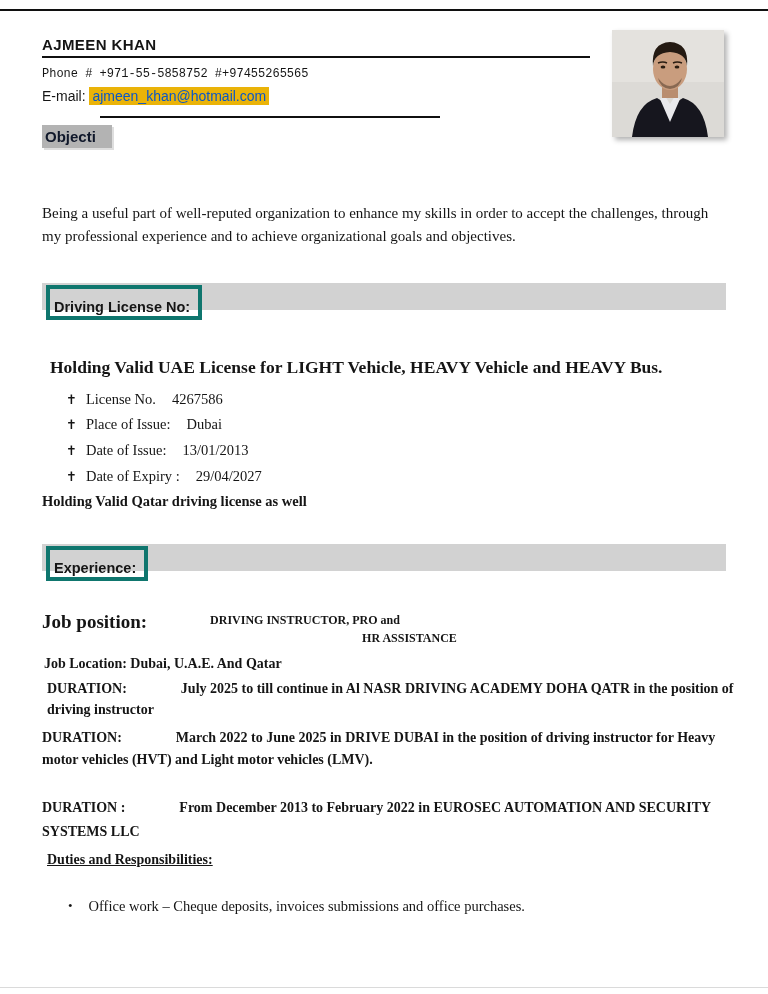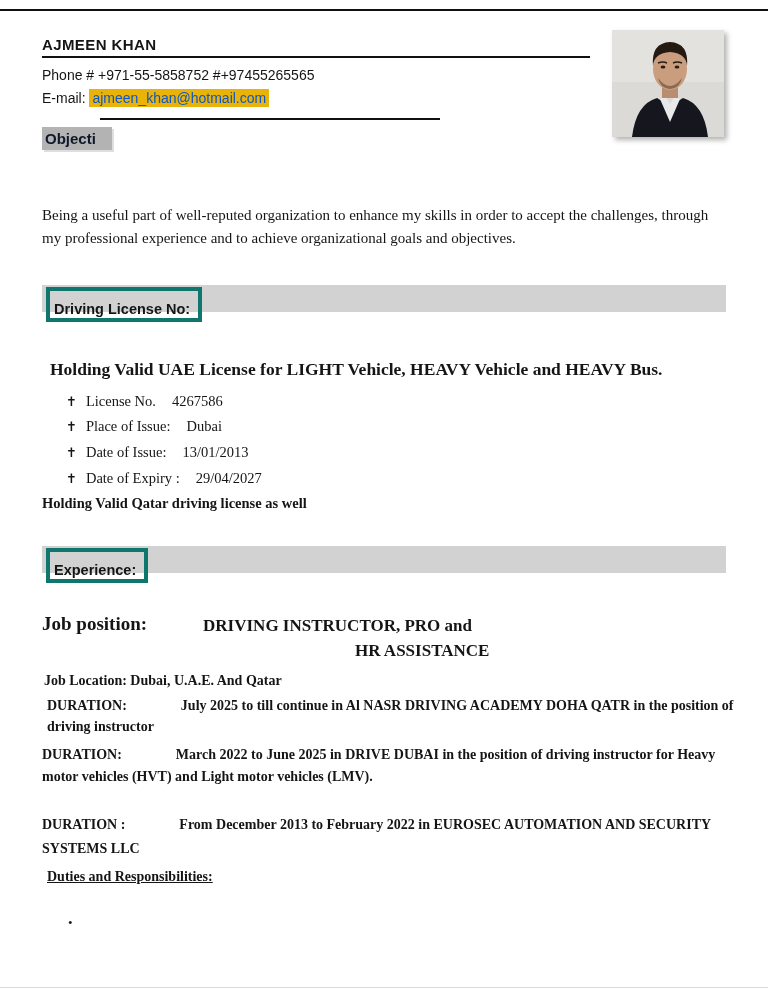--- a/index.html
+++ b/index.html
@@ -5,21 +5,21 @@
   html,body{margin:0;padding:0;background:#ffffff;}
   .page{position:relative;width:768px;height:994px;background:#ffffff;overflow:hidden;
         font-family:"Liberation Serif",serif;color:#151515;}
   .top-rule{position:absolute;top:9px;left:0;width:768px;height:2px;background:#101010;}
   .bottom-rule{position:absolute;bottom:6px;left:0;width:768px;height:1px;background:#dadada;}
   .content{position:absolute;top:0;left:0;width:768px;box-sizing:border-box;padding:0 42px;}
 
   
   .name-row{margin-top:36px;width:548px;border-bottom:2px solid #101010;padding-bottom:2px;}
   .name{font-family:"Liberation Sans",sans-serif;font-weight:bold;font-size:15px;letter-spacing:.4px;}
-  .phone{margin-top:9px;font-family:Liberation Sans, sans-serif;font-size:14px;}
+  .phone{margin-top:9px;font-family:Liberation Mono, monospace;font-size:12px;}
   .email-line{margin-top:7px;font-family:"Liberation Sans",sans-serif;font-size:14px;}
   .email-link{color:#0b57c7;background:#eab308;padding:1px 3px;cursor:pointer;}
   .mid-rule{margin:12px 0 0 58px;width:340px;border-bottom:2px solid #101010;}
   .objective-box{display:inline-block;margin-top:7px;background:#b3b3b3;color:#0f172a;
         font-family:"Liberation Sans",sans-serif;font-weight:bold;font-size:15px;
         padding:3px 16px 3px 3px;box-shadow:2px 2px 0 #dedede;}
 
   .photo{position:absolute;top:30px;left:612px;width:112px;height:107px;
         box-shadow:3px 3px 5px rgba(0,0,0,.3);background:#dcdad6;}
 
@@ -30,23 +30,23 @@
         font-family:"Liberation Sans",sans-serif;font-weight:bold;font-size:14.5px;
         padding:10px 8px 1px 4px;}
 
   .license-heading{margin-top:44px;font-weight:bold;font-size:17.5px;line-height:1.55;padding-left:8px;}
   .license-list{list-style:none;margin:8px 0 0 0;padding:0 0 0 24px;}
   .license-list li{font-size:14.5px;line-height:1.5;margin-bottom:4px;}
   .cross{font-family:"DejaVu Sans",sans-serif;font-size:13px;margin-right:9px;}
   .lic-value{margin-left:16px;}
   .qatar-line{margin-top:5px;font-weight:bold;font-size:14.5px;}
 
-  .job-row{display:flex;margin-top:40px;}
+  .job-row{display:flex;margin-top:40px;gap:7px;}
   .job-label{font-weight:bold;font-size:19px;white-space:nowrap;}
-  .job-title{margin-left:56px;font-weight:bold;font-size:17px;line-height:1.5;}
+  .job-title{margin-left:56px;font-weight:bold;font-size:12px;line-height:1.5;}
   .job-title .line2{padding-left:152px;}
   .job-location{margin-top:9px;font-weight:bold;font-size:14px;padding-left:2px;}
 
   .duration{margin:6px 0 0 0;font-weight:bold;font-size:14px;line-height:1.55;width:690px;}
   .duration .dur-label{margin-right:54px;}
   .duration.d1{padding-left:5px;}
   .duration.d3{margin-top:26px;line-height:1.7;}
 
   .duties-heading{margin-top:8px;font-weight:bold;font-size:14px;text-decoration:underline;padding-left:5px;}
   .duty{display:flex;margin-top:30px;font-size:14.5px;}
@@ -141,18 +141,19 @@
     </p>
 
     <p class="duration d3">
       <span class="dur-label">DURATION :</span><span>From December 2013 to February 2022 in EUROSEC AUTOMATION AND SECURITY SYSTEMS LLC</span>
     </p>
 
     <div class="duties-heading">Duties and Responsibilities:</div>
 
     <div class="duty">
       <span class="dot">•</span>
+      <span>Office work – Cheque deposits, invoices submissions and office purchases.</span>
     </div>
 
   </div>
 
   <div class="bottom-rule"></div>
 </div>
 
 </body></html>

